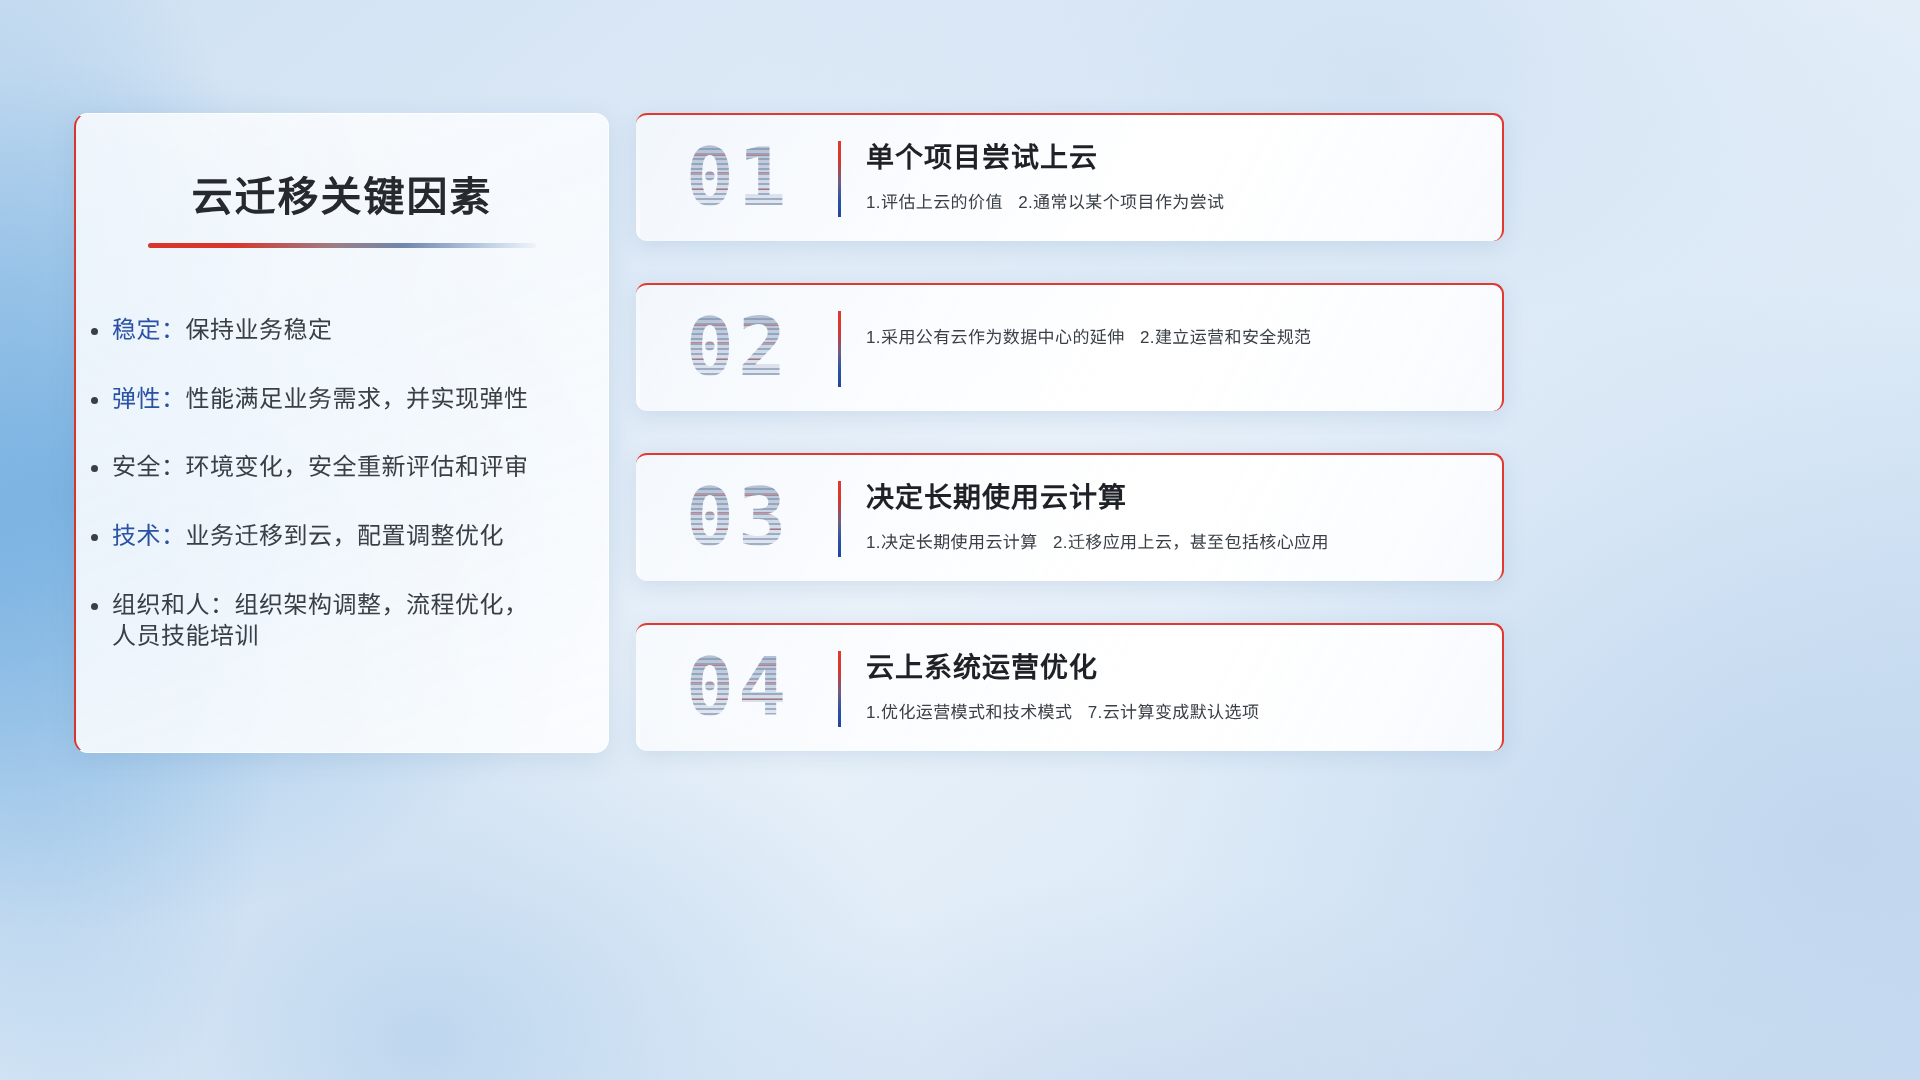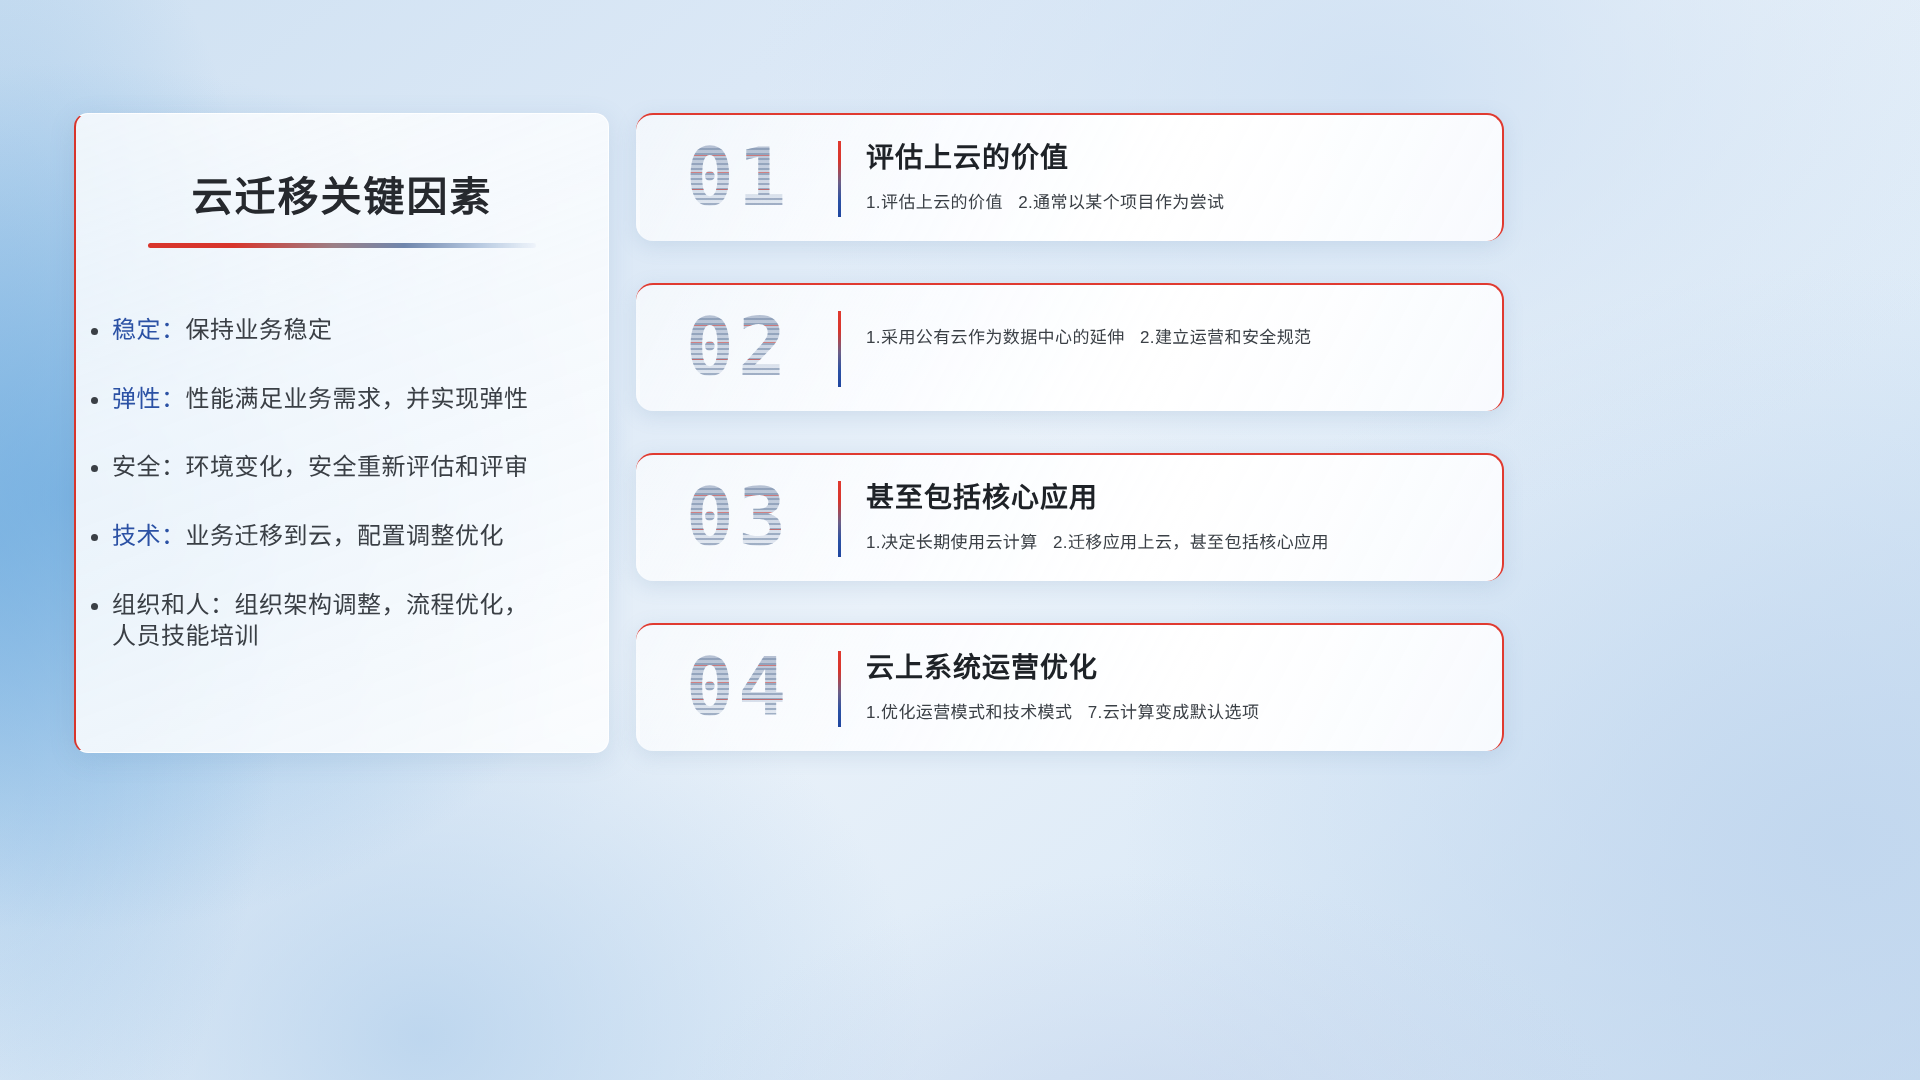--- a/index.html
+++ b/index.html
@@ -76,21 +76,21 @@
   
   #cards {
     position:absolute;
     left:636px; top:113px;
     width:868px;
   }
   .step-card {
     position:relative;
     height:128px;
     margin-bottom:42px;
-    border-radius:17px;
+    border-radius:11px;
     background:linear-gradient(118deg, rgba(255,255,255,0.62) 0%, rgba(252,253,255,0.93) 34%, #ffffff 62%, rgba(249,251,254,0.95) 100%);
     border-top:2px solid #e03a30;
     border-right:2px solid #e03a30;
     box-shadow:0 5px 20px rgba(95,135,180,0.17);
     overflow:hidden;
   }
   .step-card:last-child { margin-bottom:0; }
   .step-card::after {
     content:"";
     position:absolute; left:0; top:0; bottom:0; width:4px;
@@ -184,38 +184,38 @@
 人员技能培训</span></li>
       </ul>
   </section>
 
   <section id="cards">
       <article class="step-card">
         <div class="step-index">01</div>
         <div class="step-index-tint">01</div>
         <div class="step-divider"></div>
         <div class="step-body">
-          <h2 class="step-title">评估上云的价值</h2>
+          <h2 class="step-title">单个项目尝试上云</h2>
           <p class="step-desc">1.评估上云的价值   2.通常以某个项目作为尝试</p>
         </div>
       </article>
       <article class="step-card">
         <div class="step-index">02</div>
         <div class="step-index-tint">02</div>
         <div class="step-divider"></div>
         <div class="step-body">
           <p class="step-desc">1.采用公有云作为数据中心的延伸   2.建立运营和安全规范</p>
         </div>
       </article>
       <article class="step-card">
         <div class="step-index">03</div>
         <div class="step-index-tint">03</div>
         <div class="step-divider"></div>
         <div class="step-body">
-          <h2 class="step-title">甚至包括核心应用</h2>
+          <h2 class="step-title">决定长期使用云计算</h2>
           <p class="step-desc">1.决定长期使用云计算   2.迁移应用上云，甚至包括核心应用</p>
         </div>
       </article>
       <article class="step-card">
         <div class="step-index">04</div>
         <div class="step-index-tint">04</div>
         <div class="step-divider"></div>
         <div class="step-body">
           <h2 class="step-title">云上系统运营优化</h2>
           <p class="step-desc">1.优化运营模式和技术模式   7.云计算变成默认选项</p>

